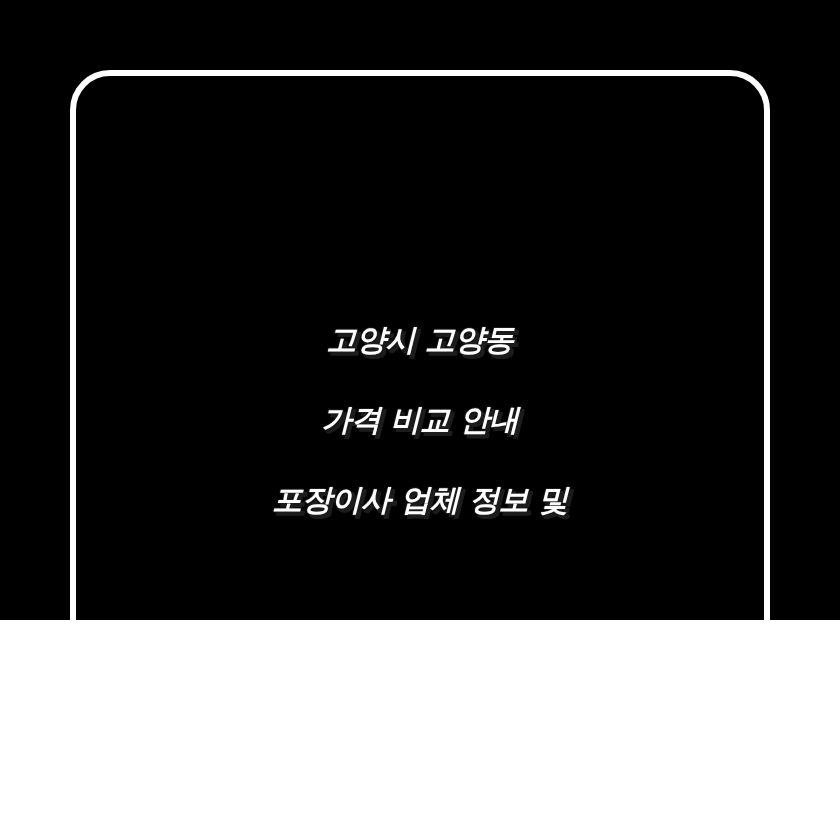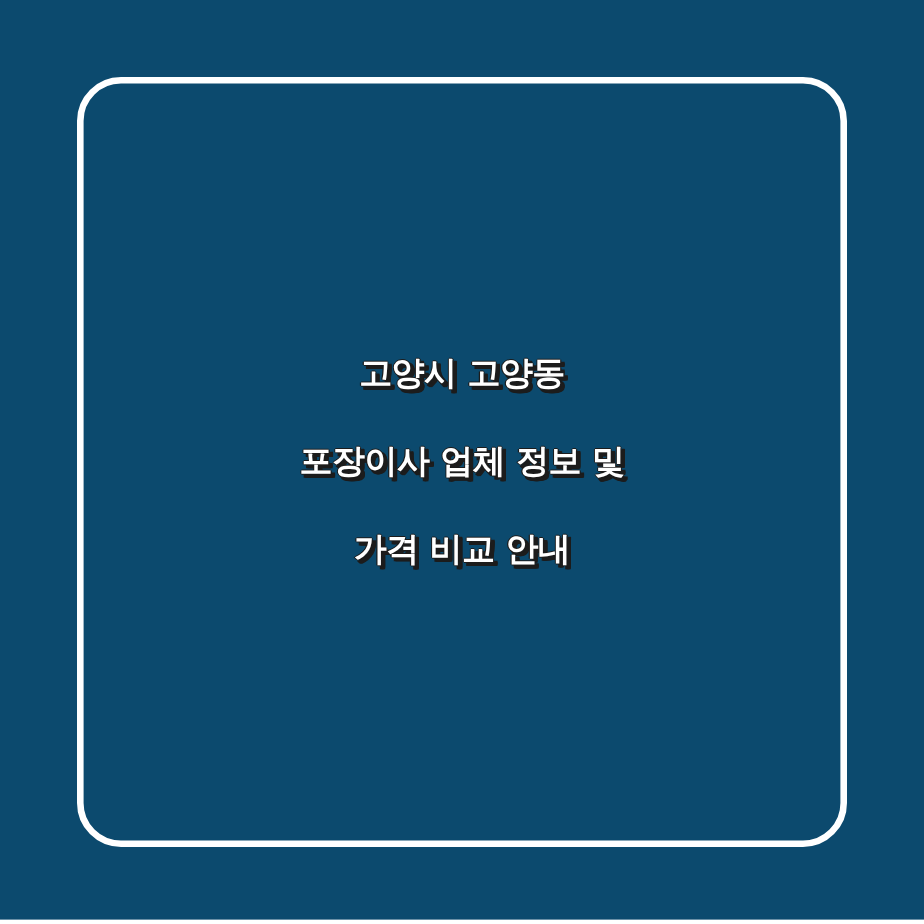--- a/index.html
+++ b/index.html
@@ -71,23 +71,23 @@
        4px  2px 0 #1c1c1c,
       -1px  0   0 #1c1c1c,
        0   -1px 0 #1c1c1c,
        1px  0   0 #1c1c1c,
        0    1px 0 #1c1c1c;
   }
 </style>
 </head>
 <body>
 
-<div id="card" style="background: #0c4a6e; width: 840px; height: 836px;">
+<div id="card" style="background: #000000; width: 840px; height: 620px; font-style: italic;">
 
   <div id="frame" style="border-color: rgb(255, 255, 255); border-width: 6px; border-radius: 40px; left: 70px; top: 70px; width: 700px; height: 700px;"></div>
 
   <div id="headline">
     <span class="title-line" style="color: rgb(255, 255, 255); text-shadow: rgb(28, 28, 28) 4px 4px 0px, rgb(28, 28, 28) 3px 4px 0px, rgb(28, 28, 28) 4px 3px 0px, rgb(28, 28, 28) 2px 4px 0px, rgb(28, 28, 28) 4px 2px 0px, rgb(28, 28, 28) -1px 0px 0px, rgb(28, 28, 28) 0px -1px 0px, rgb(28, 28, 28) 1px 0px 0px, rgb(28, 28, 28) 0px 1px 0px; font-size: 30px;">고양시 고양동</span>
+    <span class="title-line" style="color: rgb(255, 255, 255); text-shadow: rgb(28, 28, 28) 4px 4px 0px, rgb(28, 28, 28) 3px 4px 0px, rgb(28, 28, 28) 4px 3px 0px, rgb(28, 28, 28) 2px 4px 0px, rgb(28, 28, 28) 4px 2px 0px, rgb(28, 28, 28) -1px 0px 0px, rgb(28, 28, 28) 0px -1px 0px, rgb(28, 28, 28) 1px 0px 0px, rgb(28, 28, 28) 0px 1px 0px; font-size: 30px;">가격 비교 안내</span>
     <span class="title-line" style="color: rgb(255, 255, 255); text-shadow: rgb(28, 28, 28) 4px 4px 0px, rgb(28, 28, 28) 3px 4px 0px, rgb(28, 28, 28) 4px 3px 0px, rgb(28, 28, 28) 2px 4px 0px, rgb(28, 28, 28) 4px 2px 0px, rgb(28, 28, 28) -1px 0px 0px, rgb(28, 28, 28) 0px -1px 0px, rgb(28, 28, 28) 1px 0px 0px, rgb(28, 28, 28) 0px 1px 0px; font-size: 30px;">포장이사 업체 정보 및</span>
-    <span class="title-line" style="color: rgb(255, 255, 255); text-shadow: rgb(28, 28, 28) 4px 4px 0px, rgb(28, 28, 28) 3px 4px 0px, rgb(28, 28, 28) 4px 3px 0px, rgb(28, 28, 28) 2px 4px 0px, rgb(28, 28, 28) 4px 2px 0px, rgb(28, 28, 28) -1px 0px 0px, rgb(28, 28, 28) 0px -1px 0px, rgb(28, 28, 28) 1px 0px 0px, rgb(28, 28, 28) 0px 1px 0px; font-size: 30px;">가격 비교 안내</span>
   </div>
 
 </div>
 
 </body></html>

